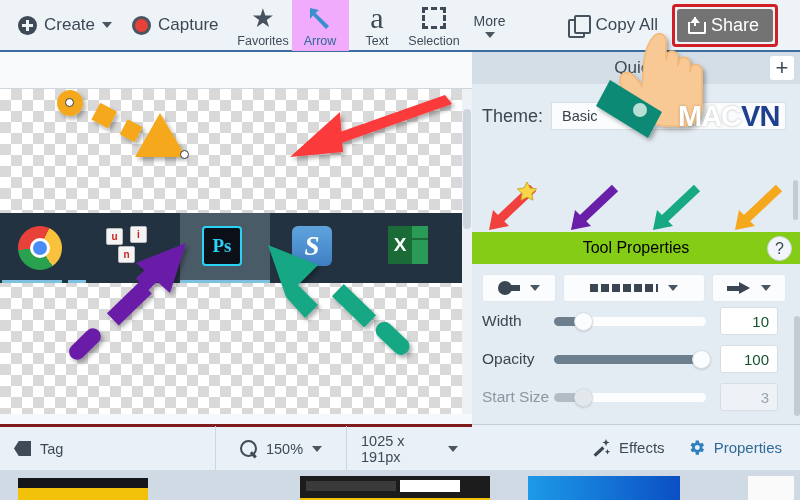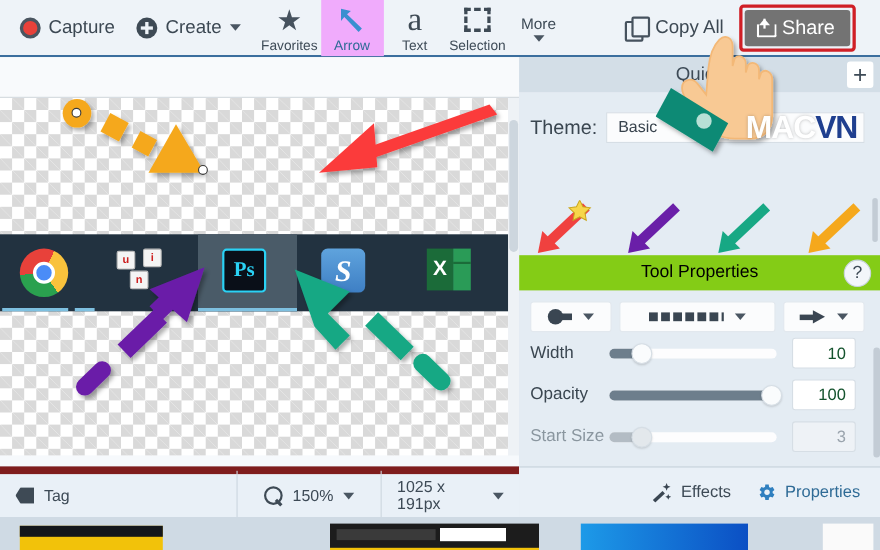--- a/index.html
+++ b/index.html
@@ -160,21 +160,21 @@
     background:#2a9b57; }
   .excel .exr::after { content:''; position:absolute; left:0; top:12px; width:16px; height:2px; background:#1b6b39;}
 
   
   .v-scroll { position:absolute; right:0; top:37px; width:10px; height:325px; background:#eef2f6; }
   .v-thumb { position:absolute; left:1px; top:20px; width:8px; height:120px; background:#cdd6de; border-radius:4px;}
 
   
   .statusbar {
     position:absolute; left:0; top:424px; width:472px; height:46px;
-    background:#e9f0f7; border-top:7px solid #7f1d1d;
+    background:#e9f0f7; border-top:3px solid #7f1d1d;
     display:flex; align-items:center;
   }
   .sb-cell { height:46px; display:flex; align-items:center; gap:9px; padding:0 14px; cursor:pointer; }
   .sb-div { width:1px; height:46px; background:#ccd6df; }
   .sb-cell .txt { font-size:14.5px; color:#3d4a56; }
   .tag-ico { width:17px; height:15px; background:#3e4a55; clip-path: polygon(0 50%, 28% 0, 100% 0, 100% 100%, 28% 100%); }
   .mag-ico { width:17px; height:17px; position:relative; }
   .mag-ico::before { content:''; position:absolute; left:0; top:0; width:13px; height:13px;
     border:2px solid #3e4a55; border-radius:50%; }
   .mag-ico::after { content:''; position:absolute; left:11px; top:11px; width:7px; height:2.5px;
@@ -293,27 +293,27 @@
   }
 </style>
 </head>
 <body>
 
 <div id="app">
 
   <div class="toolbar">
     <div class="tb-left">
       <div class="tb-btn">
-        <span class="rec-dot"></span>
-        <span class="lbl">Capture</span>
-      </div>
-      <div class="tb-btn">
         <span class="plus-circle"></span>
         <span class="lbl">Create</span>
         <span class="caret-d"></span>
+      </div>
+      <div class="tb-btn">
+        <span class="rec-dot"></span>
+        <span class="lbl">Capture</span>
       </div>
 
       <div class="tool-tabs">
         <div class="tool-tab">
           <span class="ticon">
               <span class="star-ico">★</span>
             </span>
           <span class="tlabel">Favorites</span>
         </div>
         <div class="tool-tab active">

